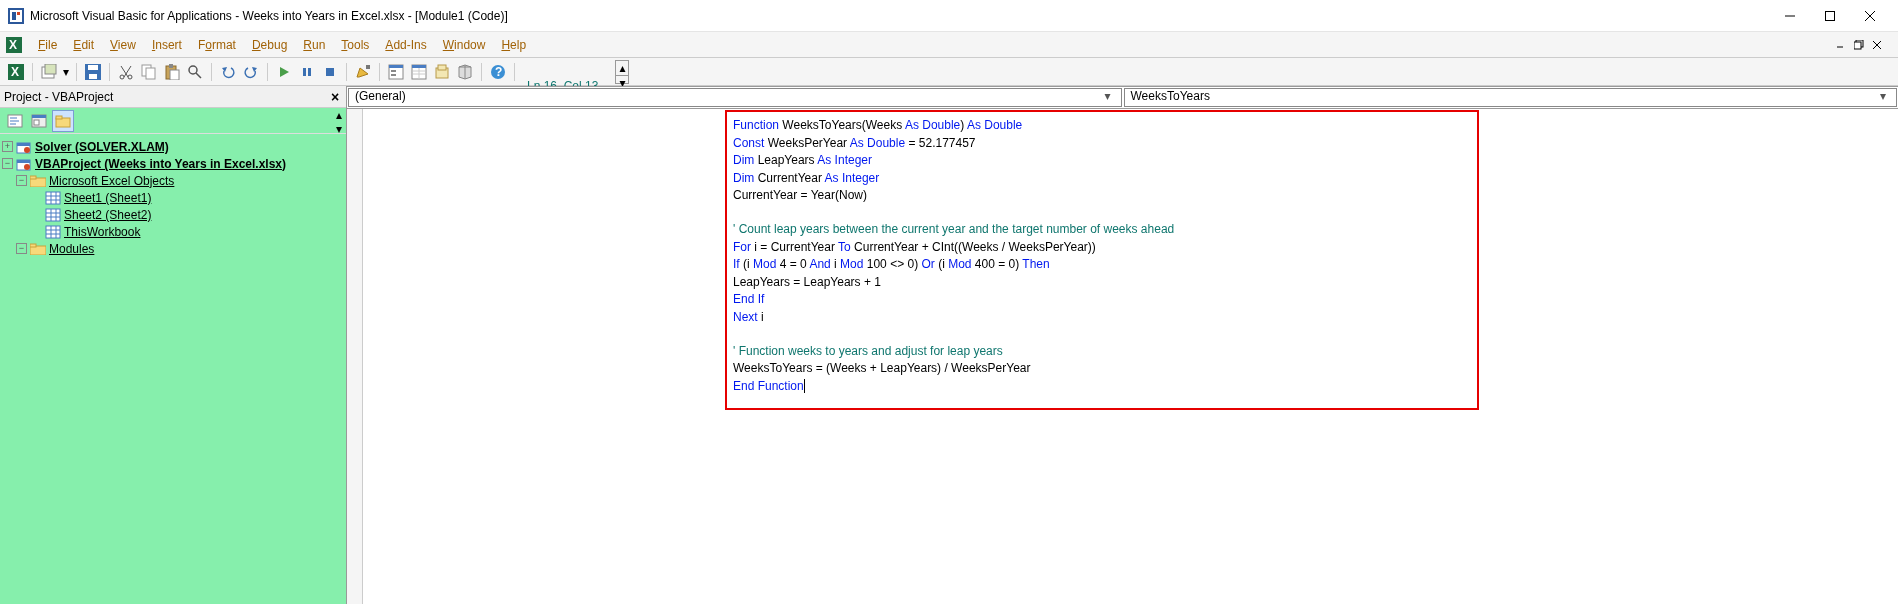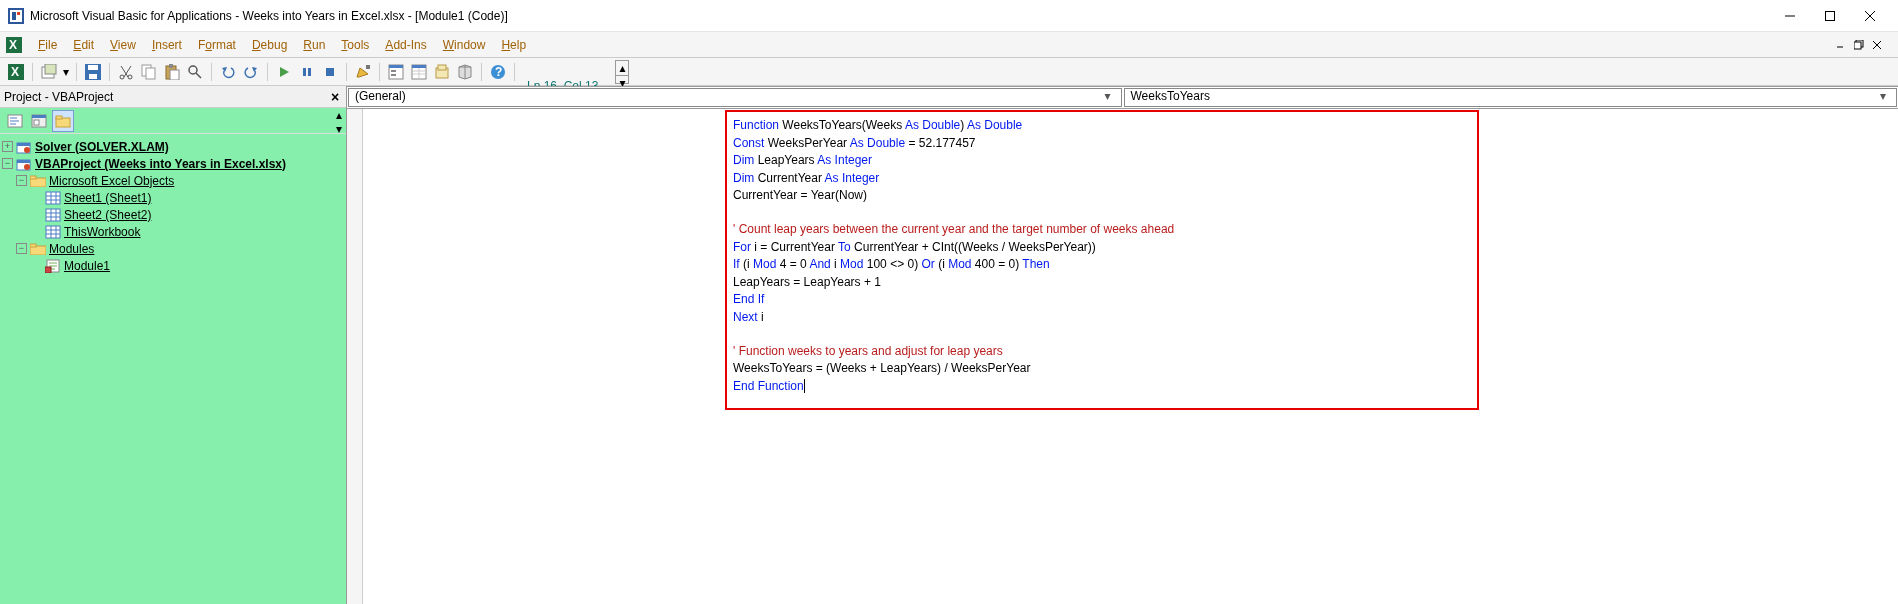--- a/index.html
+++ b/index.html
@@ -47,21 +47,21 @@
 
 .code-area { flex:1; display:flex; flex-direction:column; background:#fff; border-top:1px solid #999;}
 .code-toolbar { height:22px; display:flex; border-bottom:1px solid #999; }
 .code-toolbar .dd { flex:1; border:1px solid #888; margin:1px; background:#fff; display:flex; align-items:flex-start; padding:0 6px; justify-content:space-between; }
 .code-toolbar .dd .arrow { width:14px; text-align:center; color:#555;}
 .code-pane { flex:1; position:relative; background:#fff; overflow:hidden; }
 .gutter {position:absolute; left:0; top:0; bottom:0; width:16px; background:#f5f5f5; border-right:1px solid #ccc;}
 .red-box { position:absolute; border:2px solid #e60000; left:378px; top:1px; width:754px; height:300px; pointer-events:none;}
 .code { position:absolute; left:386px; top:8px; font-family:Consolas,"Courier New",monospace; font-size:13.5px; line-height:16.5px; white-space:pre; }
 .kw { color:#0018ef; }
-.cm { color:#b91c1c; }
+.cm { color:#0f766e; }
 .caret {border-right:1px solid #000;}
 
 svg { display:block; }
 </style>
 </head>
 <body>
 
 <div class="titlebar">
   <span class="app-icon">
     <svg viewBox="0 0 16 16">
@@ -371,32 +371,20 @@
       <div class="tree-row" style="padding-left:14px">
         <span class="tw">−</span>
         <span class="ic">
             <svg width="16" height="12" viewBox="0 0 16 12">
               <rect x="0" y="3" width="16" height="9" fill="#f7d97a" stroke="#c8a23a"></rect>
               <rect x="0" y="1" width="6" height="3" fill="#f7d97a" stroke="#c8a23a"></rect>
             </svg>
           </span>
         <span class="lbl">Modules</span>
       </div>
-      <div class="tree-row" style="padding-left:42px">
-        <span class="ic">
-            <svg width="16" height="14" viewBox="0 0 16 14">
-              <rect x="2" y="1" width="12" height="12" fill="#fff" stroke="#888"></rect>
-              <line x1="4" y1="4" x2="12" y2="4" stroke="#7aaf5a"></line>
-              <line x1="4" y1="7" x2="12" y2="7" stroke="#7aaf5a"></line>
-              <line x1="4" y1="10" x2="10" y2="10" stroke="#7aaf5a"></line>
-              <rect x="0" y="8" width="6" height="6" fill="#c44" stroke="#822"></rect>
-            </svg>
-          </span>
-        <span class="lbl">Module1</span>
-      </div>
     </div>
   </div>
 
   <div class="code-area">
     <div class="code-toolbar">
       <div class="dd">
         <span>(General)</span>
         <span class="arrow">▾</span>
       </div>
       <div class="dd">

